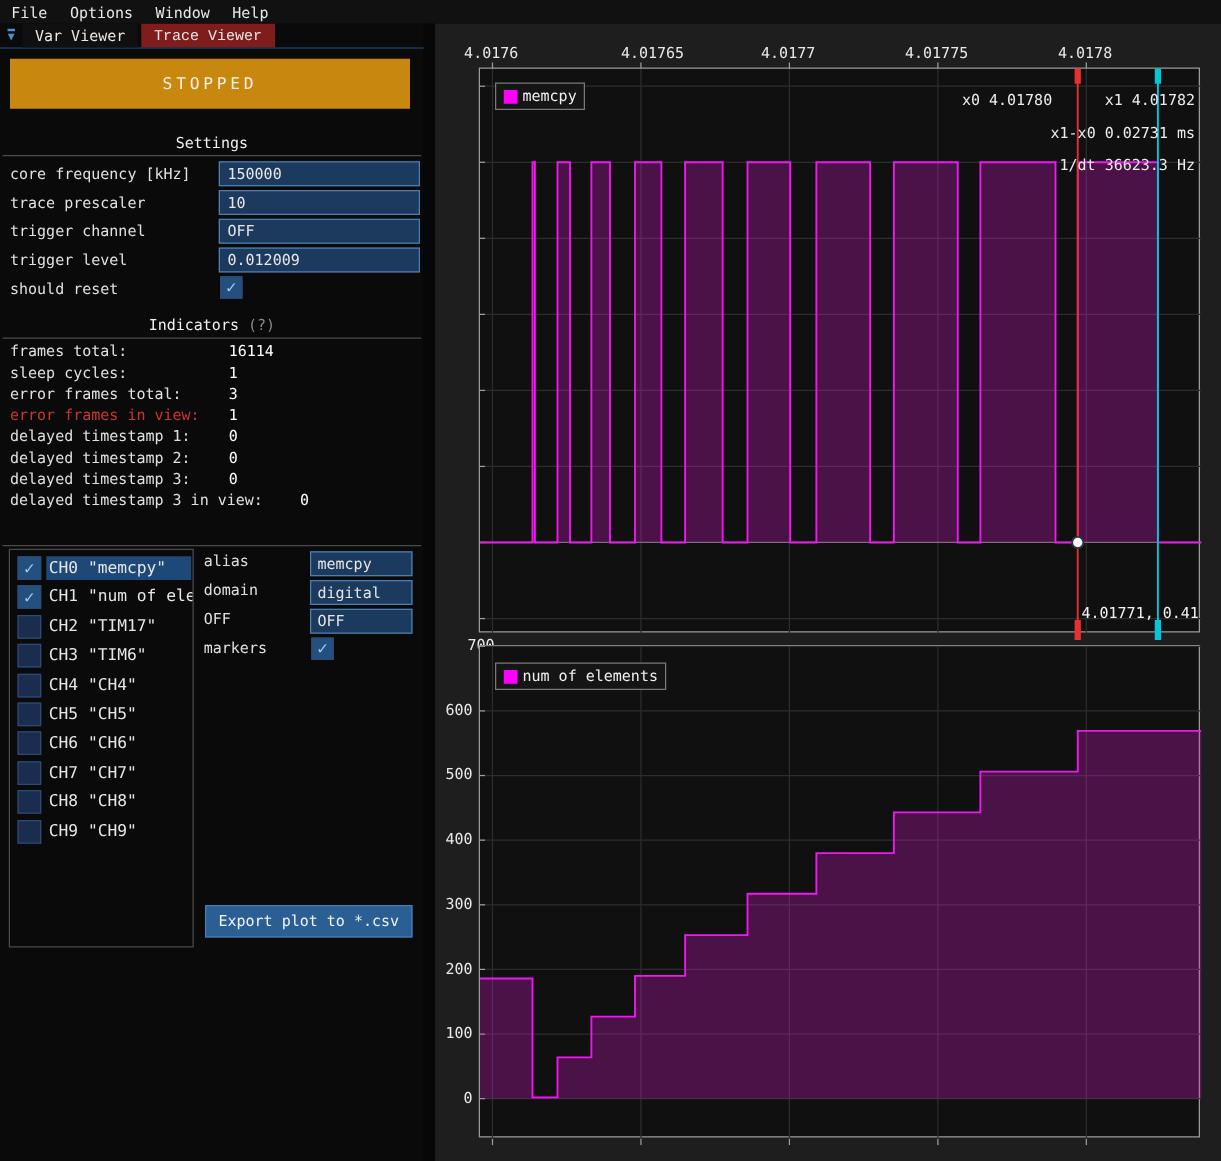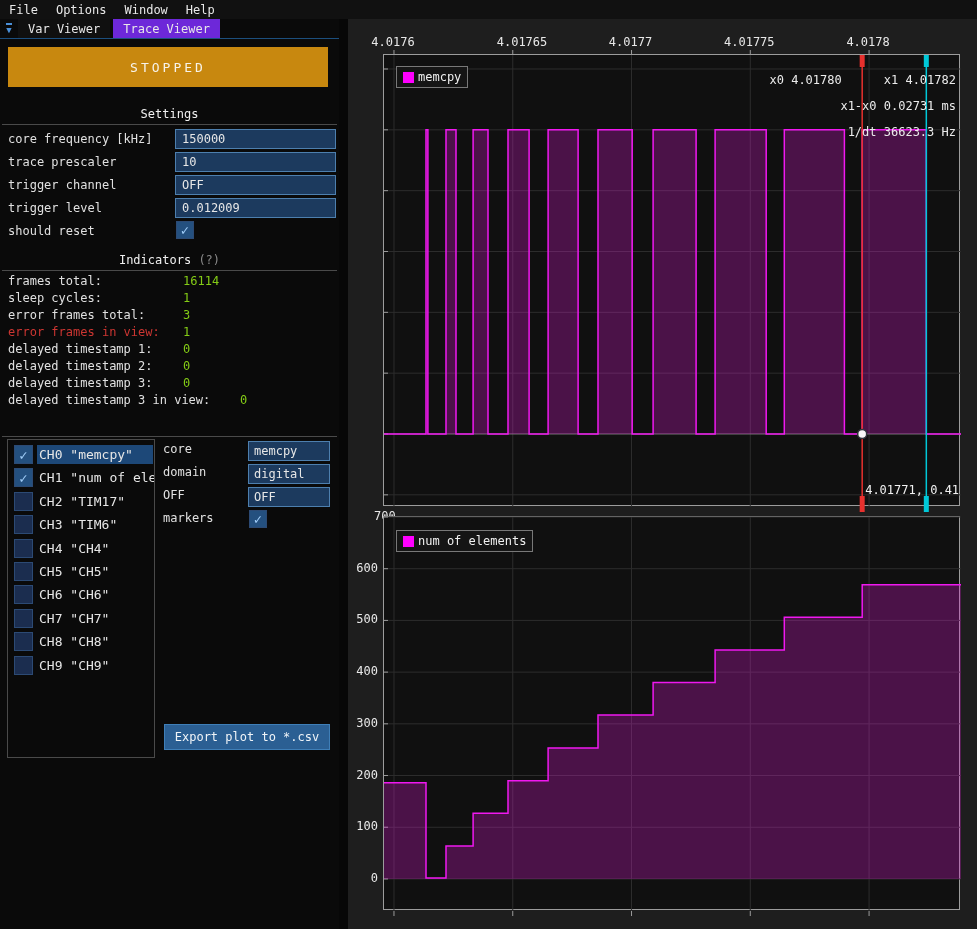--- a/index.html
+++ b/index.html
@@ -9,21 +9,21 @@
 
   
   .menubar { position:absolute; left:0; top:0; width:977px; height:19px; background:#111;
              display:flex; align-items:center; }
   .menu-item { color:#e8e8e8; font-size:12px; padding:2px 9px; cursor:default; }
   .tabbar { position:absolute; left:0; top:19px; width:348px; height:20px; background:#0a0a0a;
             border-bottom:1px solid #1c4f7e; display:flex; align-items:stretch; }
   .collapse-ico { width:18px; display:flex; align-items:center; justify-content:center; }
   .collapse-ico .glyph { color:#4a90d9; font-size:9px; line-height:9px; border-top:2px solid #4a90d9; padding-top:1px; }
   .tab { color:#e8e8e8; font-size:12px; padding:3px 10px 0 10px; margin-right:3px; background:#101010; }
-  .tab.active { background:#6d28d9; }
+  .tab.active { background:#7f1d1d;font-family:Liberation Mono, monospace; }
 
   
   .left-panel { position:absolute; left:0; top:39px; width:339px; height:890px; background:#0a0a0a; }
   .divider { position:absolute; left:339px; top:19px; width:9px; height:910px; background:#070707; }
 
   .stopped-btn { position:absolute; left:8px; top:8px; width:320px; height:40px; background:#c8880f;
                  border:none; color:#f7f3ea; font-family:inherit; font-size:13px; letter-spacing:3px; }
   .sect-title { position:absolute; left:0; width:339px; text-align:center; color:#f0f0f0; font-size:12px; }
   .sect-title .help { color:#8a8a8a; }
   .sect-rule { position:absolute; left:2px; width:335px; height:0; border-top:1px solid #4a4a4a; }
@@ -32,21 +32,21 @@
   .s-input { position:absolute; left:175px; width:161px; height:20px; background:#1c3a5e;
              border:1px solid #4d7fae; color:#e6e6e6; font-family:inherit; font-size:12px; padding:0 6px; }
   .checkbox { position:absolute; width:18px; height:18px; background:#1b2d4f; border:1px solid #2c4a74;
               display:flex; align-items:center; justify-content:center; }
   .checkbox.on { background:#24507f; }
   .checkbox.on::after { content:"✓"; color:#9ecbf7; font-size:14px; font-weight:bold; }
 
   .ind-row { position:absolute; left:0; width:339px; height:17px; }
   .ind-label { position:absolute; left:8px; color:#e0e0e0; font-size:12px; }
   .ind-label.err { color:#cd3632; }
-  .ind-value { position:absolute; color:#84cc16; font-size:12px; }
+  .ind-value { position:absolute; color:#ffffff; font-size:12px; }
 
   .chan-list { position:absolute; left:7px; top:400px; width:148px; height:319px;
                border:1px solid #4a4a4a; background:#0a0a0a; overflow:hidden; }
   .chan-row { position:absolute; left:0; width:146px; height:23px; }
   .chan-row .checkbox { left:6px; top:1px; width:19px; height:19px; }
   .chan-label { position:absolute; left:31px; top:3px; color:#e6e6e6; font-size:13px; white-space:pre; }
   .chan-label.sel { left:29px; top:1px; background:#1d4878; padding:2px 3px 2px 2px; width:116px; }
 
   .prop-label { position:absolute; left:163px; color:#e0e0e0; font-size:12px; }
   .p-input { position:absolute; left:248px; width:82px; height:20px; background:#1c3a5e;
@@ -185,21 +185,21 @@
         <div class="chan-row" style="top: 191.2px;">
           <div class="checkbox" style="position: absolute; left: 6px; top: 1px; width: 19px; height: 19px;"></div>
           <div class="chan-label">CH8 "CH8"</div>
         </div>
         <div class="chan-row" style="top: 214.6px;">
           <div class="checkbox" style="position: absolute; left: 6px; top: 1px; width: 19px; height: 19px;"></div>
           <div class="chan-label">CH9 "CH9"</div>
         </div>
       </div>
 
-    <div class="prop-label" style="top:403px;">core</div>
+    <div class="prop-label" style="top:403px;">alias</div>
     <input class="p-input" style="top: 402px;" value="memcpy">
     <div class="prop-label" style="top:426px;">domain</div>
     <input class="p-input" style="top: 425px;" value="digital">
     <div class="prop-label" style="top:449px;">OFF</div>
     <input class="p-input" style="top: 448px;" value="OFF">
     <div class="prop-label" style="top:472px;">markers</div>
     <div class="checkbox on" style="left:249px; top:471px;"></div>
 
     <button class="export-btn">Export plot to *.csv</button>
   </div>

